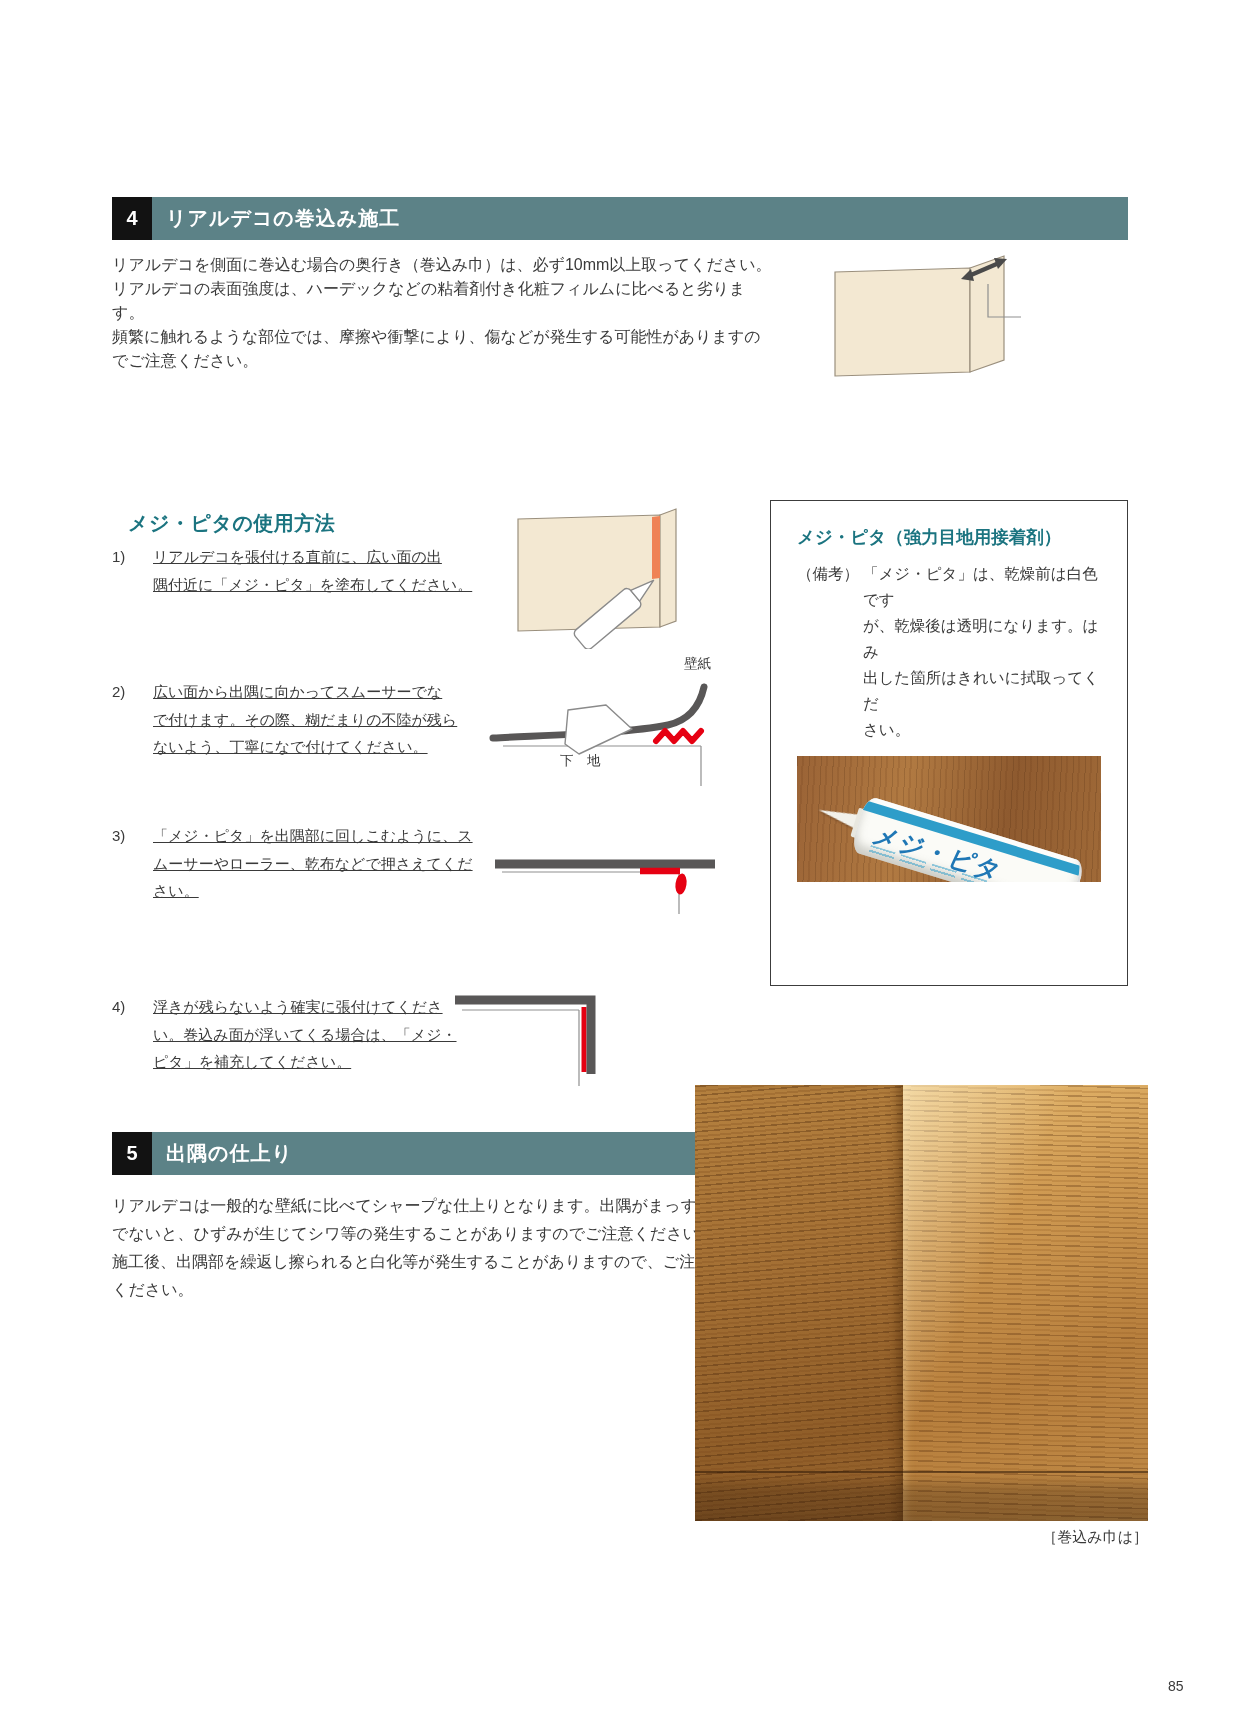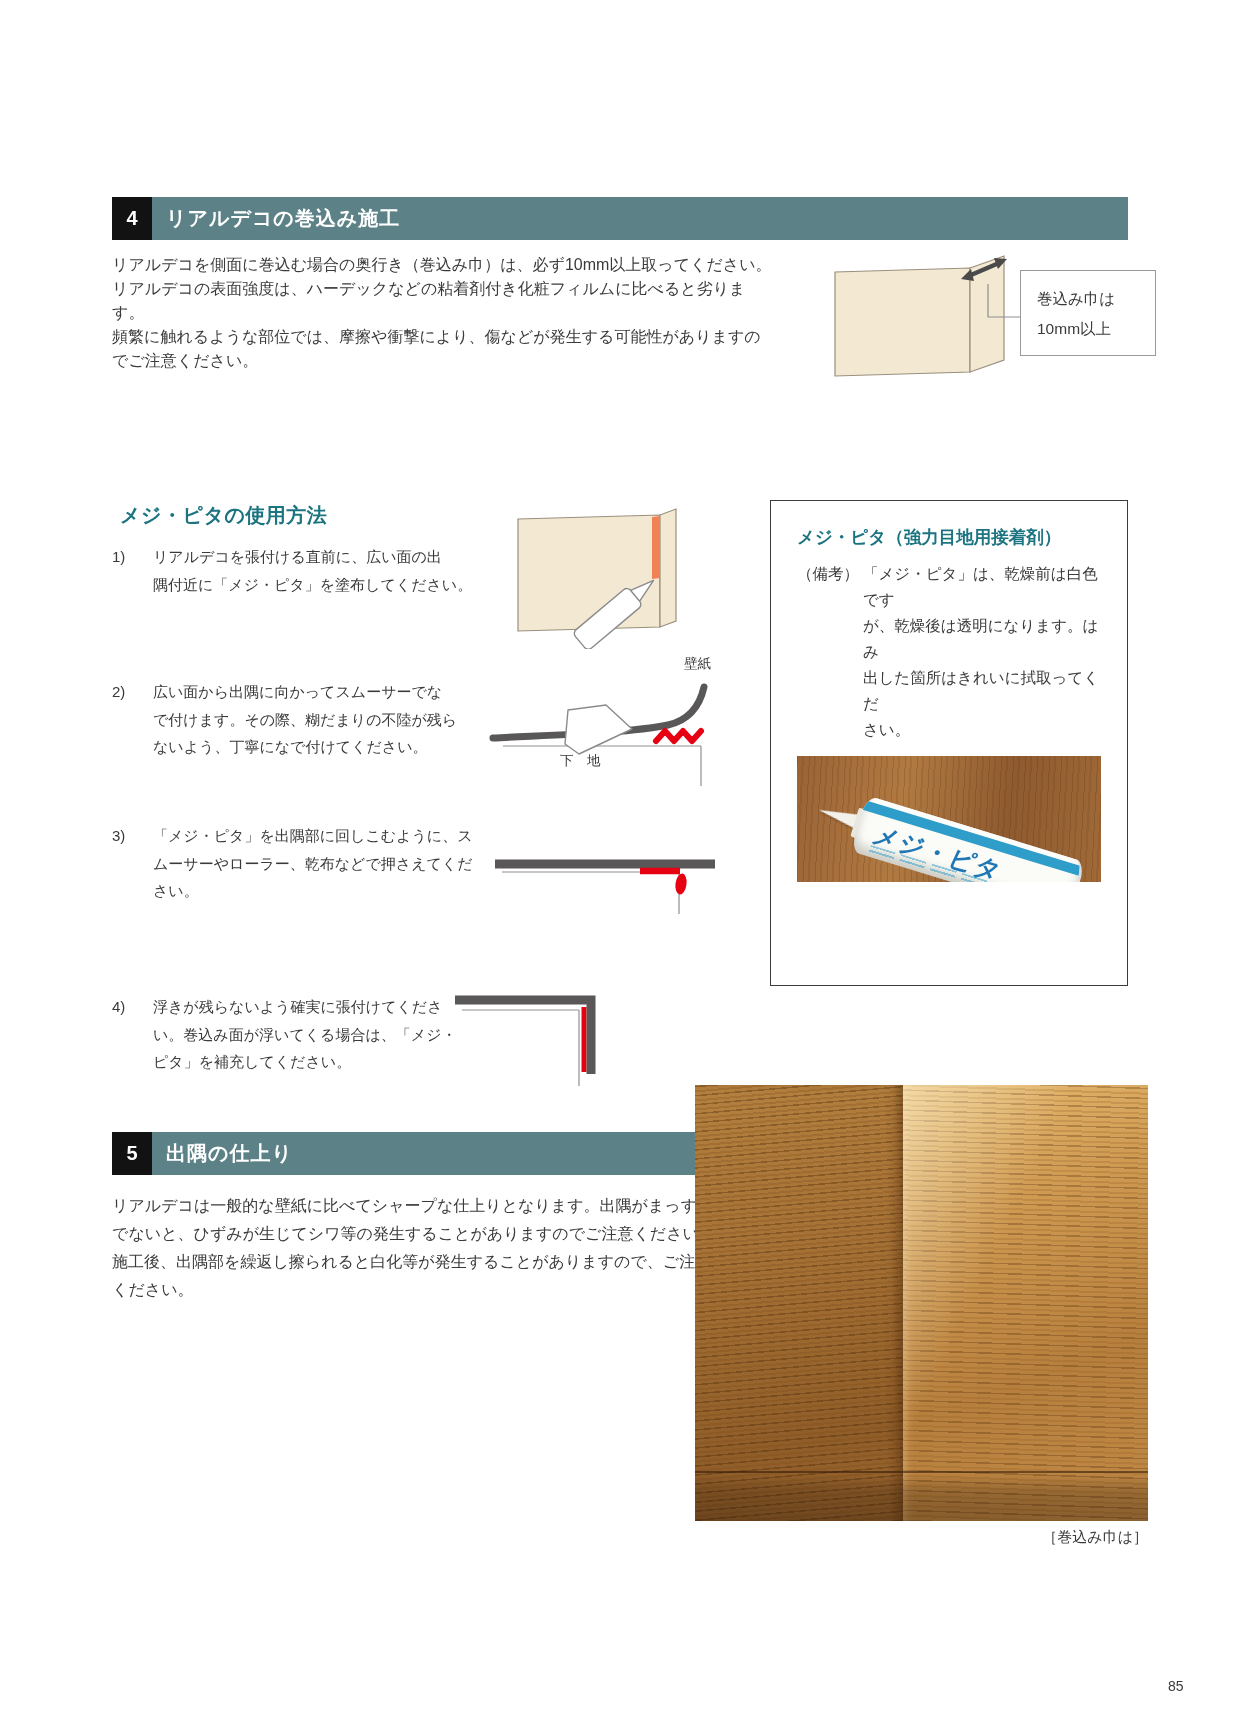--- a/index.html
+++ b/index.html
@@ -15,26 +15,26 @@
   
   .sec-header{position:absolute;left:112px;width:1016px;height:43px;display:flex;}
   .sec-num{width:40px;height:100%;background:#121212;color:#fff;font-weight:bold;
            font-size:20px;display:flex;align-items:center;justify-content:center;}
   .sec-title{flex:1;background:var(--teal_bar);color:#fff;font-weight:bold;font-size:20px;
              display:flex;align-items:center;padding-left:14px;letter-spacing:1px;}
 
   .body-text{position:absolute;font-size:16px;line-height:24px;}
   .caption{position:absolute;font-size:15.5px;line-height:27px;}
 
-  .usage-heading{position:absolute;left:112px;top:494px;margin:8px;font-size:20px;
+  .usage-heading{position:absolute;left:112px;top:494px;margin:16px;font-size:20px;
                  color:var(--teal_text);font-weight:bold;letter-spacing:0.5px;}
 
   .step{position:absolute;left:112px;width:370px;display:flex;font-size:15px;line-height:27.5px;}
   .step-num{width:41px;flex:0 0 41px;}
-  .step-text{flex:1;}
+  .step-text{flex:1;text-decoration:underline;}
 
   .figsvg{position:absolute;}
   .panel{fill:var(--beige);stroke:var(--beige_border);stroke-width:1.2;}
   .wallstroke{stroke:var(--wall_gray);fill:none;}
   .redstroke{stroke:var(--red);fill:none;}
   .thin{stroke:var(--thin_line);stroke-width:1.2;fill:none;}
   .whiteshape{fill:#fff;stroke:#8a8a8a;stroke-width:1.4;stroke-linejoin:round;}
 
   .labelbox{position:absolute;left:1020px;top:270px;width:136px;height:86px;background:#fff;
             border:1px solid #999;box-sizing:border-box;padding:13px 0 0 16px;
@@ -112,22 +112,20 @@
   <svg class="figsvg" style="left:755px;top:240px;" width="405" height="150" viewBox="0 0 405 150">
     <polygon class="panel" points="80,32 215,28 215,132 80,136"></polygon>
     <polygon class="panel" points="215,28 249,16 249,120 215,132"></polygon>
     <g>
       <line x1="216" y1="35" x2="244" y2="23" stroke="#4a4a4a" stroke-width="4.5"></line>
       <polygon points="206,39 219,41 216,29" fill="#4a4a4a"></polygon>
       <polygon points="252,19 239,18 243,29" fill="#4a4a4a"></polygon>
     </g>
     <polyline class="thin" points="233,44 233,77 266,77"></polyline>
   </svg>
-  <div class="labelbox" data-bind-lines="section4.diagram_label_lines">巻込み巾は
-10mm以上</div>
 
 
   <h3 class="usage-heading" data-bind="usage.heading">メジ・ピタの使用方法</h3>
 
   <div class="step" style="top:543px;">
     <span class="step-num" data-bind="usage.steps.0.num">1)</span>
     <div class="step-text" data-bind-lines="usage.steps.0.lines">リアルデコを張付ける直前に、広い面の出
 隅付近に「メジ・ピタ」を塗布してください。</div>
   </div>
   <div class="step" style="top:678px;">

